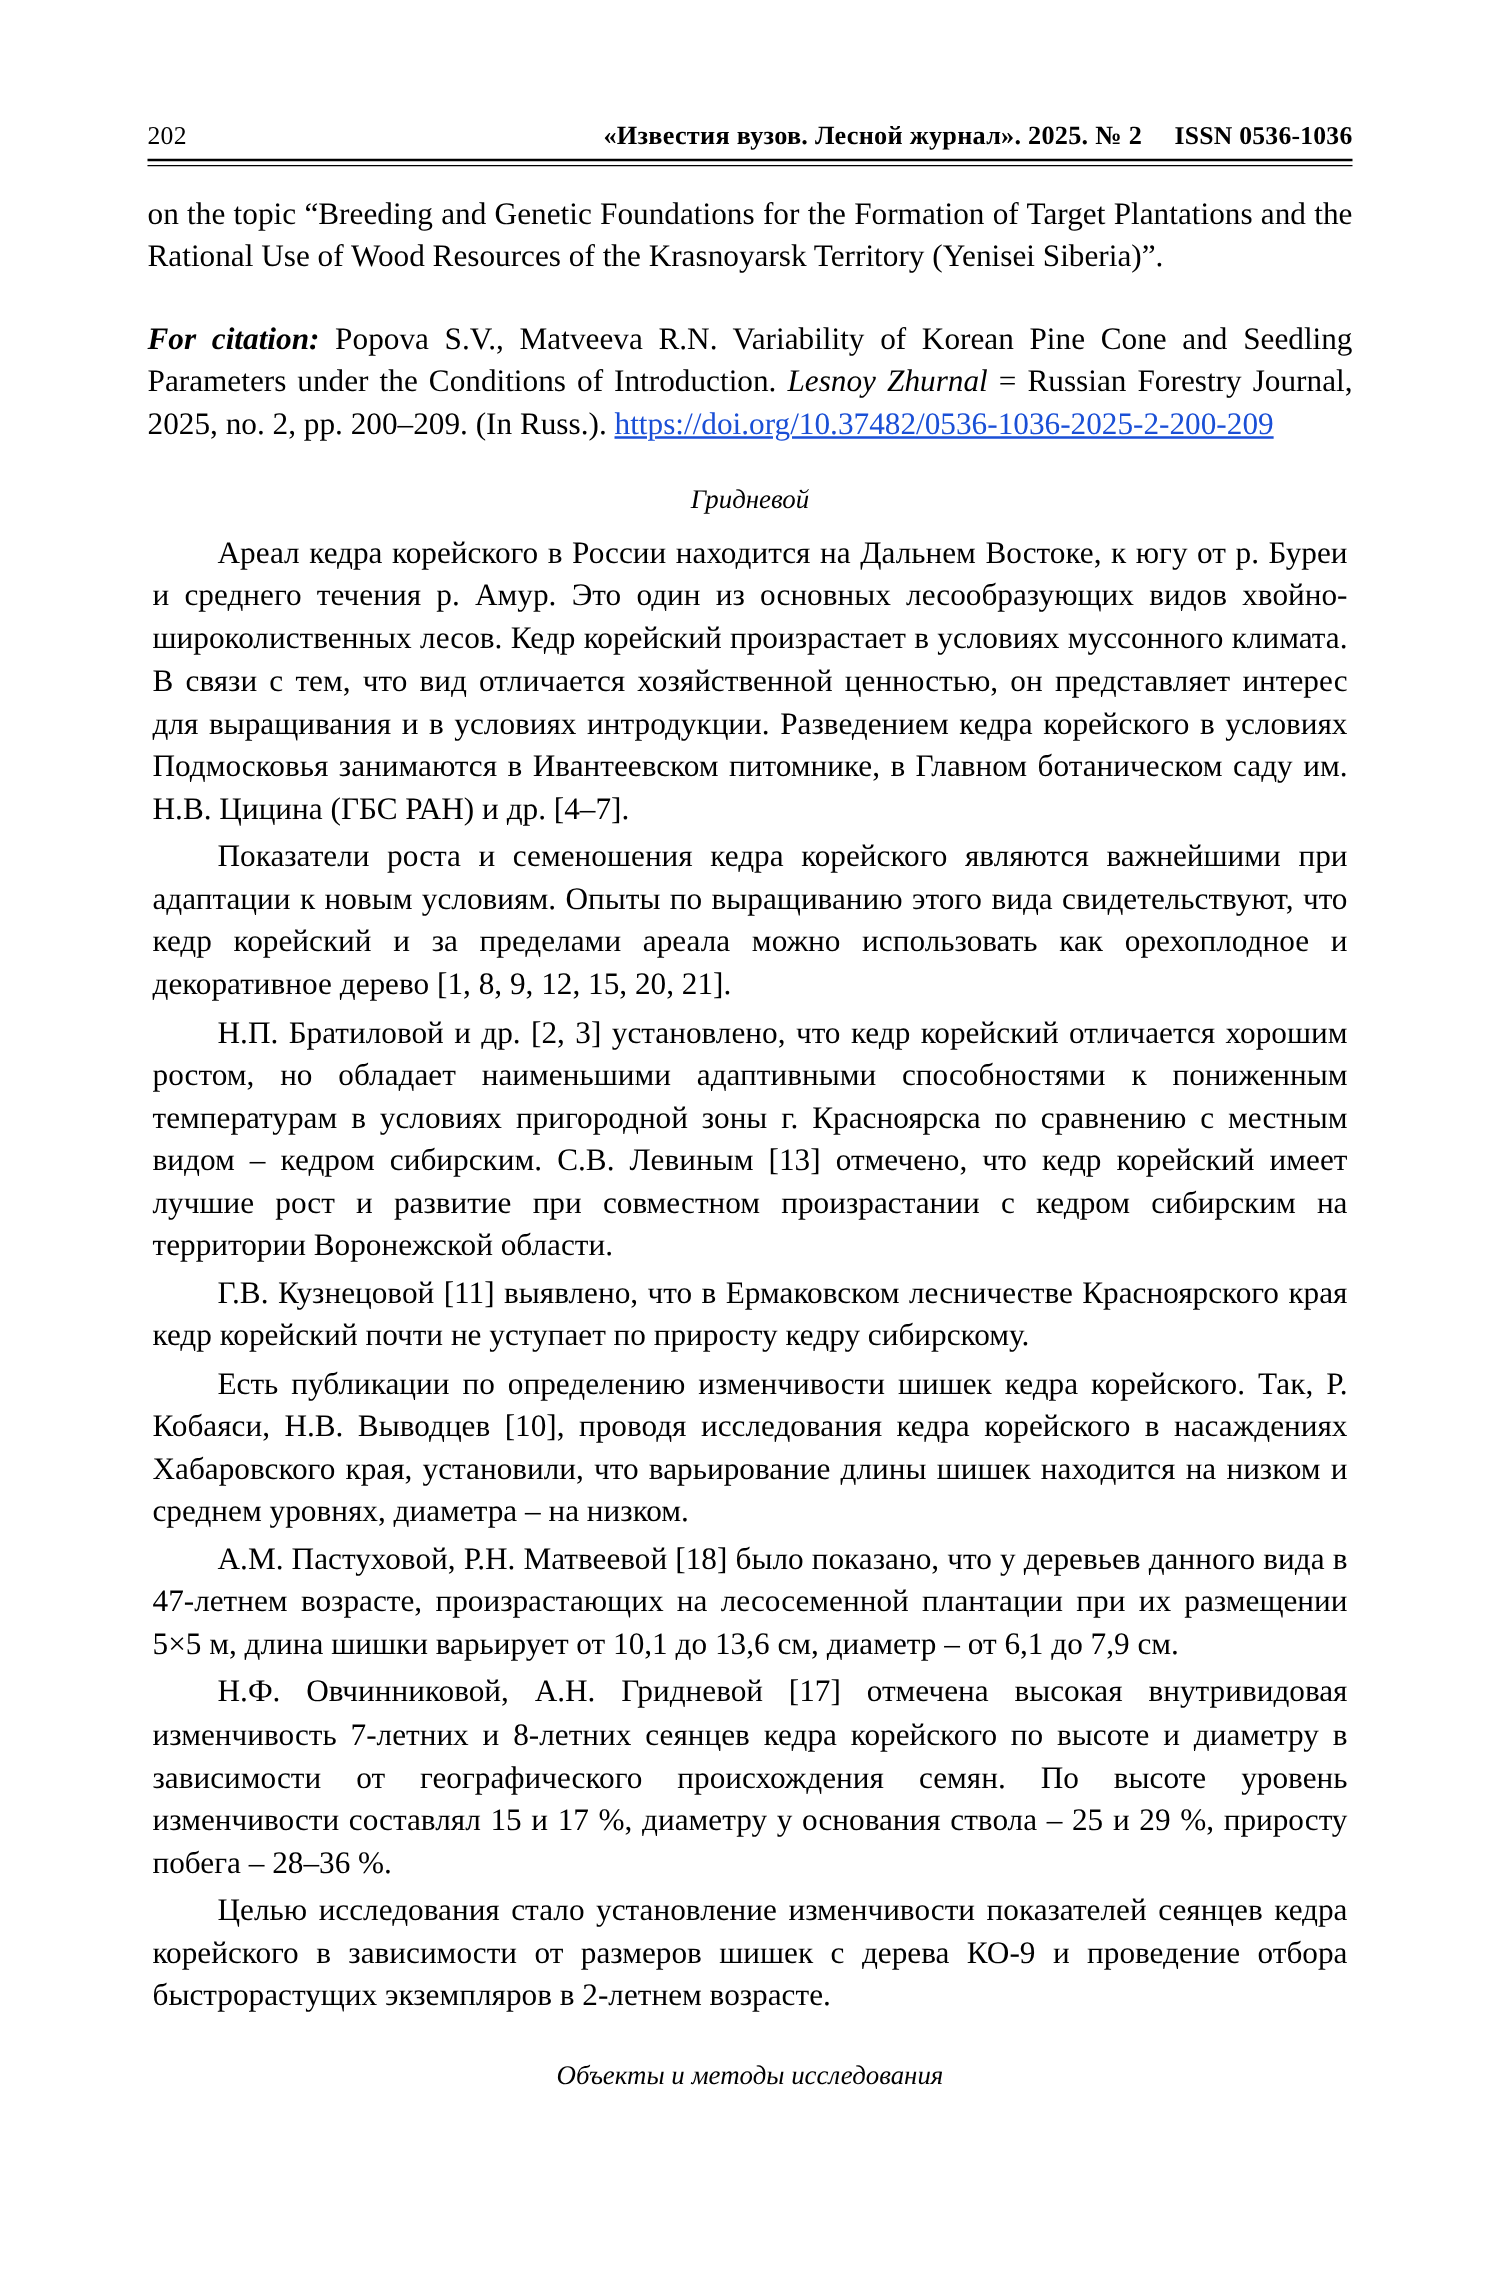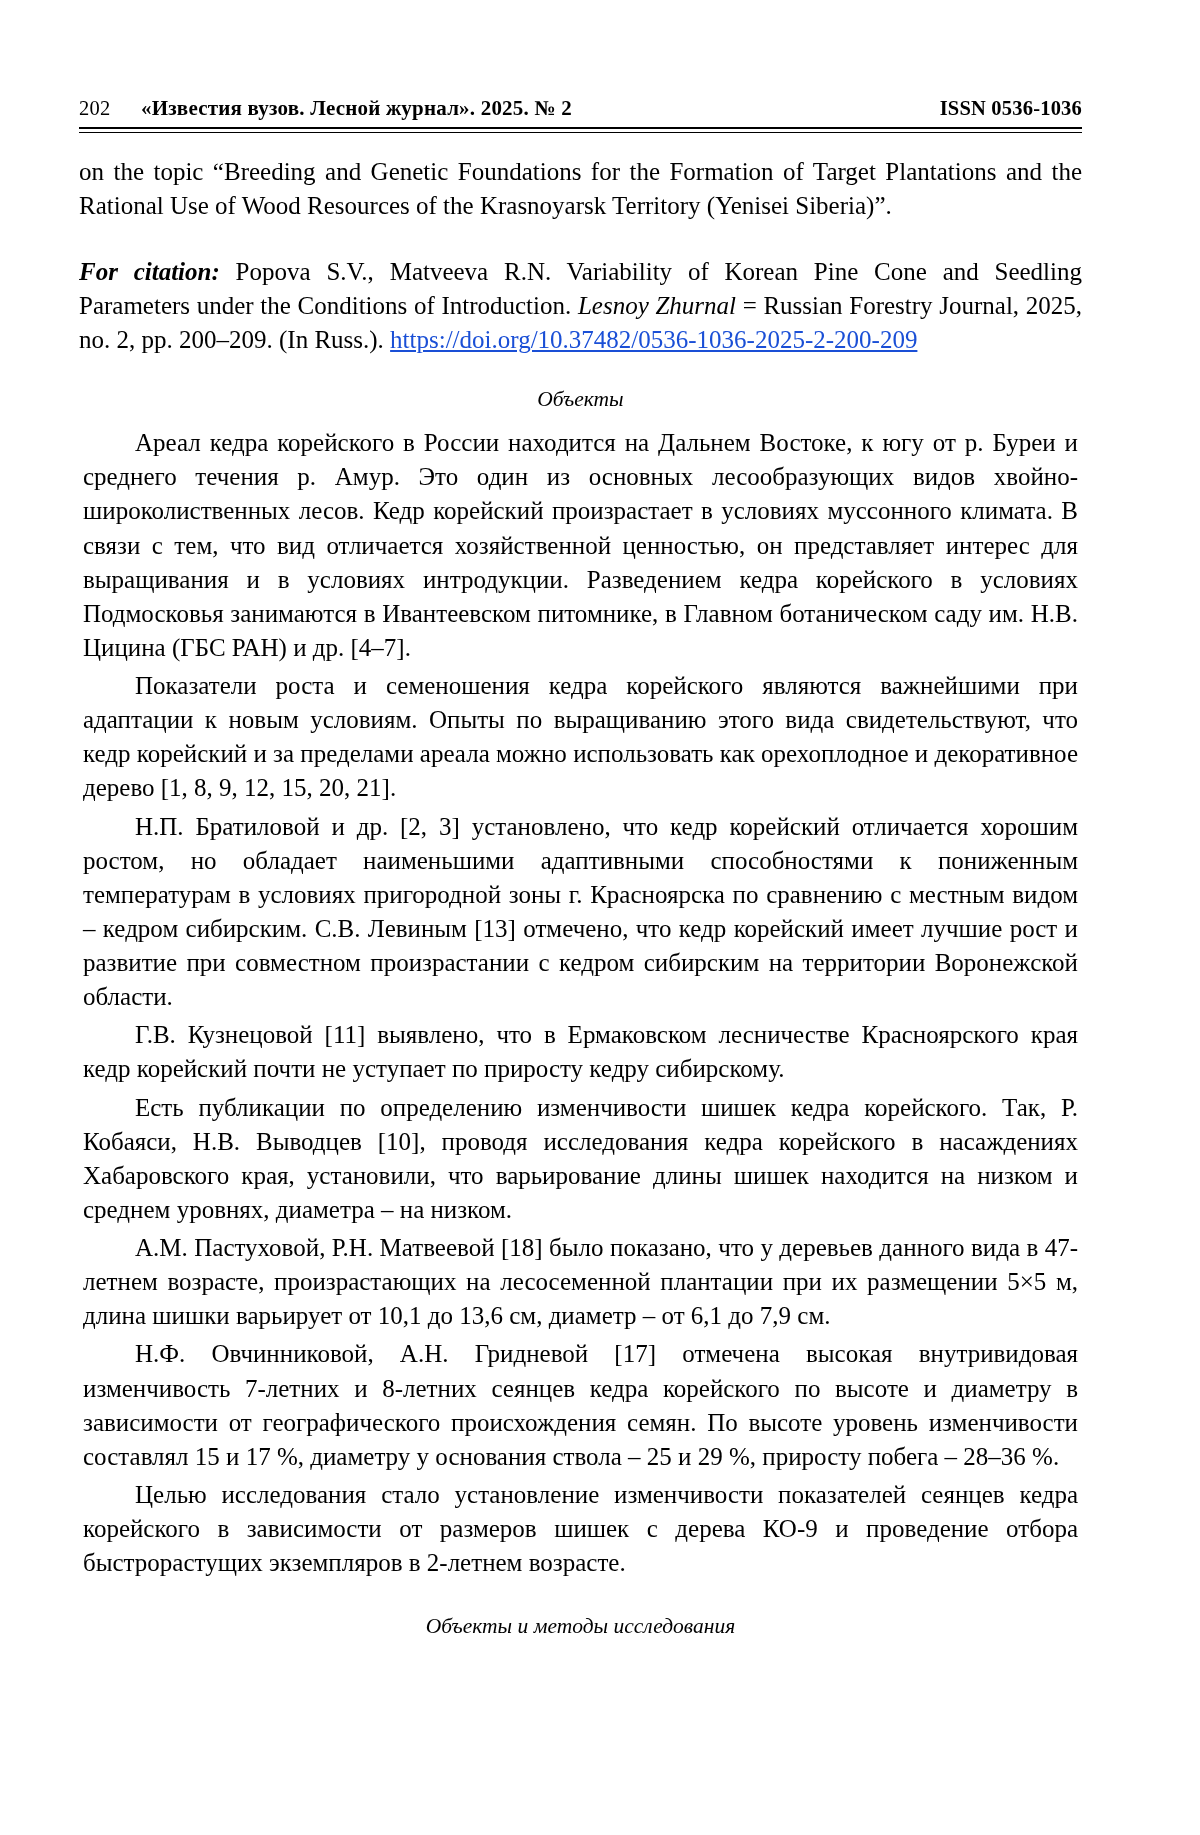--- a/index.html
+++ b/index.html
@@ -11,36 +11,36 @@
     width: 1200px;
     height: 1835px;
     font-family: "Liberation Serif", "DejaVu Serif", serif;
     color: #000000;
   }
   .page {
     position: relative;
     width: 1200px;
     height: 1835px;
     box-sizing: border-box;
-    padding: 96px 118px 60px 79px;
+    padding: 96px 118px 60px 118px;
   }
   .running-head {
     display: flex;
     align-items: baseline;
     font-size: 20.5px;
     letter-spacing: 0.2px;
   }
   .rh-page-number {
     width: 62px;
     flex: 0 0 auto;
     font-size: 20.5px;
   }
   .rh-center {
     flex: 1 1 auto;
-    text-align: left;
+    text-align: right;
     font-weight: bold;
     font-size: 21px;
     white-space: nowrap;
   }
   .rh-issn {
     flex: 0 0 auto;
     font-weight: bold;
     font-size: 20.5px;
     padding-left: 26px;
     white-space: nowrap;
@@ -106,21 +106,21 @@
   </div>
   <hr class="rule">
   <hr class="rule thin">
 
   <p class="body-text first-block">on the topic “Breeding and Genetic Foundations for the Formation of Target Plantations and the Rational Use of Wood Resources of the Krasnoyarsk Territory (Yenisei Siberia)”.</p>
 
   <p class="body-text citation-block">
     <span class="citation-label">For citation:</span><span> Popova S.V., Matveeva R.N. Variability of Korean Pine Cone and Seedling Parameters under the Conditions of Introduction. </span><span class="it">Lesnoy Zhurnal</span><span> = Russian Forestry Journal, 2025, no. 2, pp. 200–209. (In Russ.). </span><a class="doi-link" href="#">https://doi.org/10.37482/0536-1036-2025-2-200-209</a>
   </p>
 
-  <div class="section-heading">Объекты</div>
+  <div class="section-heading">Гридневой</div>
 
   <p class="body-text para">Ареал кедра корейского в России находится на Дальнем Востоке, к югу от р. Буреи и среднего течения р. Амур. Это один из основных лесообразующих видов хвойно-широколиственных лесов. Кедр корейский произрастает в условиях муссонного климата. В связи с тем, что вид отличается хозяйственной ценностью, он представляет интерес для выращивания и в условиях интродукции. Разведением кедра корейского в условиях Подмосковья занимаются в Ивантеевском питомнике, в Главном ботаническом саду им. Н.В. Цицина (ГБС РАН) и др. [4–7].</p>
   <p class="body-text para">Показатели роста и семеношения кедра корейского являются важнейшими при адаптации к новым условиям. Опыты по выращиванию этого вида свидетельствуют, что кедр корейский и за пределами ареала можно использовать как орехоплодное и декоративное дерево [1, 8, 9, 12, 15, 20, 21].</p>
   <p class="body-text para">Н.П. Братиловой и др. [2, 3] установлено, что кедр корейский отличается хорошим ростом, но обладает наименьшими адаптивными способностями к пониженным температурам в условиях пригородной зоны г. Красноярска по сравнению с местным видом – кедром сибирским. С.В. Левиным [13] отмечено, что кедр корейский имеет лучшие рост и развитие при совместном произрастании с кедром сибирским на территории Воронежской области.</p>
   <p class="body-text para">Г.В. Кузнецовой [11] выявлено, что в Ермаковском лесничестве Красноярского края кедр корейский почти не уступает по приросту кедру сибирскому.</p>
   <p class="body-text para">Есть публикации по определению изменчивости шишек кедра корейского. Так, Р. Кобаяси, Н.В. Выводцев [10], проводя исследования кедра корейского в насаждениях Хабаровского края, установили, что варьирование длины шишек находится на низком и среднем уровнях, диаметра – на низком.</p>
   <p class="body-text para">А.М. Пастуховой, Р.Н. Матвеевой [18] было показано, что у деревьев данного вида в 47-летнем возрасте, произрастающих на лесосеменной плантации при их размещении 5×5 м, длина шишки варьирует от 10,1 до 13,6 см, диаметр – от 6,1 до 7,9 см.</p>
   <p class="body-text para">Н.Ф. Овчинниковой, А.Н. Гридневой [17] отмечена высокая внутривидовая изменчивость 7-летних и 8-летних сеянцев кедра корейского по высоте и диаметру в зависимости от географического происхождения семян. По высоте уровень изменчивости составлял 15 и 17 %, диаметру у основания ствола – 25 и 29 %, приросту побега – 28–36 %.</p>
   <p class="body-text para">Целью исследования стало установление изменчивости показателей сеянцев кедра корейского в зависимости от размеров шишек с дерева КО-9 и проведение отбора быстрорастущих экземпляров в 2-летнем возрасте.</p>
 

